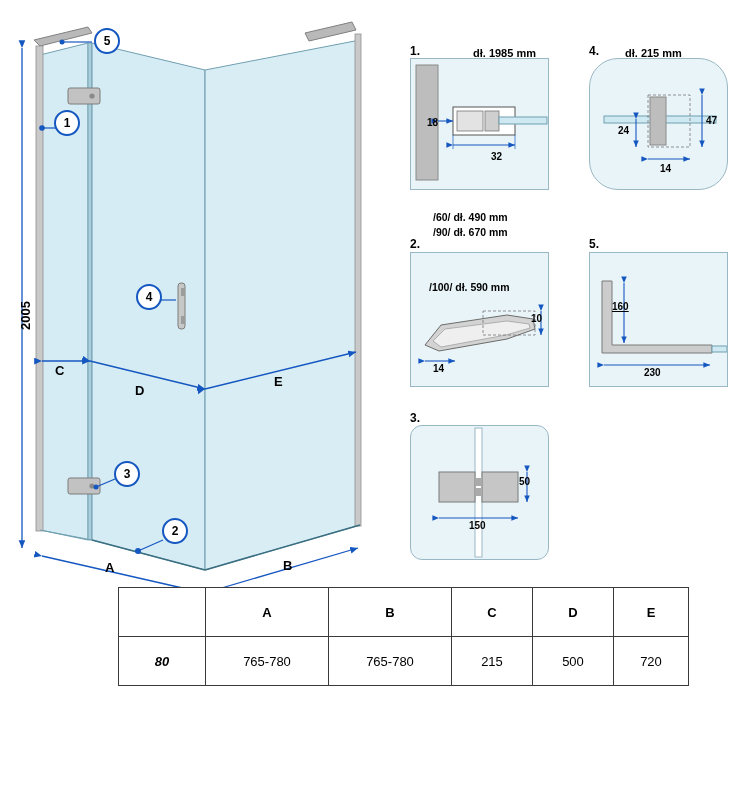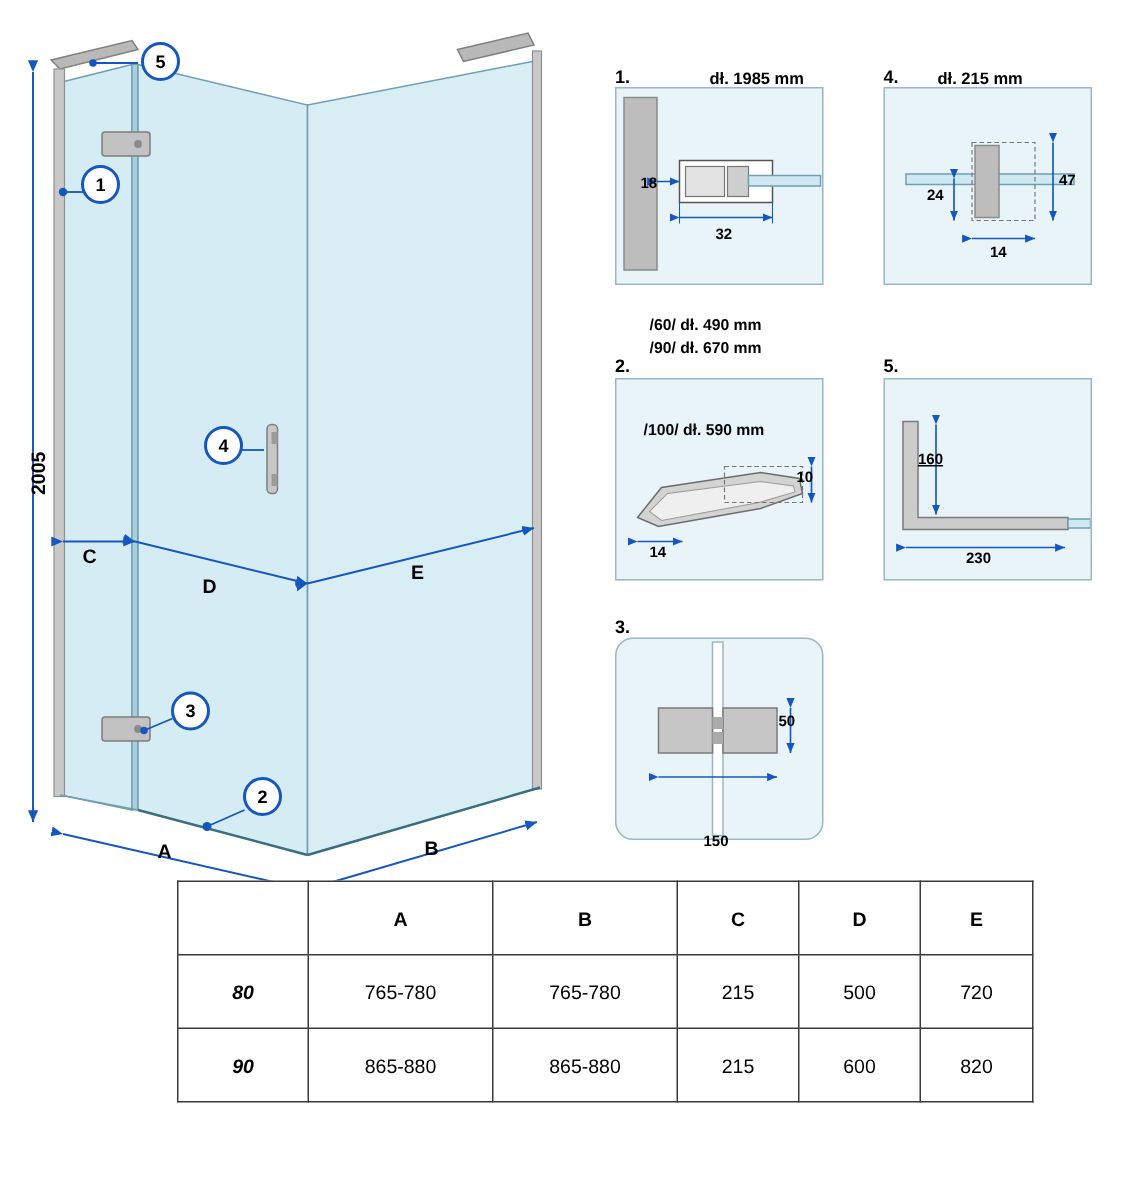--- a/index.html
+++ b/index.html
@@ -110,25 +110,25 @@
       <rect x="46" y="52" width="26" height="20" fill="#e3e3e3" stroke="#777" stroke-width="0.8"></rect>
       <rect x="74" y="52" width="14" height="20" fill="#cfcfcf" stroke="#777" stroke-width="0.8"></rect>
       <rect x="88" y="58" width="48" height="7" fill="#cfe9f2" stroke="#6f9fb0" stroke-width="1"></rect>
       <line x1="27" y1="62" x2="42" y2="62" stroke="#1557c0" stroke-width="1.1" marker-start="url(#m1)" marker-end="url(#m1)"></line>
       <line x1="42" y1="86" x2="104" y2="86" stroke="#1557c0" stroke-width="1.1" marker-start="url(#m1)" marker-end="url(#m1)"></line>
       <line x1="42" y1="76" x2="42" y2="90" stroke="#1557c0" stroke-width="0.7"></line>
       <line x1="104" y1="76" x2="104" y2="90" stroke="#1557c0" stroke-width="0.7"></line>
     </svg>
     <div class="dtxt" style="left:62px;top:-12px;">dł. 1985 mm</div>
     <div class="dtxt" style="left:16px;top:58px;font-size:10px;">18</div>
-    <div class="dtxt" style="left:66px;top:92px;font-size:10px;">32</div>
+    <div class="dtxt" style="left:80px;top:92px;font-size:10px;">32</div>
   </div>
 
   <div class="detail-num" style="left:589px;top:44px;">4.</div>
-  <div class="detail" style="left:589px;top:58px;width:137px;height:130px;">
+  <div class="detail" style="left:589px;top:58px;width:137px;height:130px;border-radius:29px;">
     <svg width="137" height="130">
       <rect x="14" y="57" width="112" height="7" fill="#cfe9f2" stroke="#6f9fb0" stroke-width="1"></rect>
       <rect x="60" y="38" width="16" height="48" fill="#bdbdbd" stroke="#8a8a8a" stroke-width="1"></rect>
       <rect x="58" y="36" width="42" height="52" fill="none" stroke="#777" stroke-width="0.8" stroke-dasharray="3,2"></rect>
       <line x1="46" y1="60" x2="46" y2="88" stroke="#1557c0" stroke-width="1.1" marker-start="url(#m1)" marker-end="url(#m1)"></line>
       <line x1="112" y1="36" x2="112" y2="88" stroke="#1557c0" stroke-width="1.1" marker-start="url(#m1)" marker-end="url(#m1)"></line>
       <line x1="58" y1="100" x2="100" y2="100" stroke="#1557c0" stroke-width="1.1" marker-start="url(#m1)" marker-end="url(#m1)"></line>
     </svg>
     <div class="dtxt" style="left:35px;top:-12px;">dł. 215 mm</div>
     <div class="dtxt" style="left:116px;top:56px;font-size:10px;">47</div>
@@ -169,21 +169,21 @@
     <svg width="137" height="133">
       <rect x="64" y="2" width="7" height="129" fill="#ffffff" stroke="#9ab8c4" stroke-width="1"></rect>
       <rect x="28" y="46" width="36" height="30" fill="#c6c6c6" stroke="#7a7a7a" stroke-width="1"></rect>
       <rect x="71" y="46" width="36" height="30" fill="#c6c6c6" stroke="#7a7a7a" stroke-width="1"></rect>
       <rect x="64" y="52" width="7" height="8" fill="#aaaaaa"></rect>
       <rect x="64" y="62" width="7" height="8" fill="#aaaaaa"></rect>
       <line x1="116" y1="46" x2="116" y2="76" stroke="#1557c0" stroke-width="1.1" marker-start="url(#m1)" marker-end="url(#m1)"></line>
       <line x1="28" y1="92" x2="107" y2="92" stroke="#1557c0" stroke-width="1.1" marker-start="url(#m1)" marker-end="url(#m1)"></line>
     </svg>
     <div class="dtxt" style="left:108px;top:50px;font-size:10px;">50</div>
-    <div class="dtxt" style="left:58px;top:94px;font-size:10px;margin-top:36px;">150</div>
+    <div class="dtxt" style="left:58px;top:94px;font-size:10px;">150</div>
   </div>
 
   <table class="spec">
     <thead>
       <tr>
         <th style="width:84px;"></th>
         <th style="width:120px;">A</th>
         <th style="width:120px;">B</th>
         <th style="width:78px;">C</th>
         <th style="width:78px;">D</th>
@@ -192,24 +192,16 @@
     </thead>
     <tbody>
       <tr>
         <td class="rowhdr">80</td>
         <td>765-780</td>
         <td>765-780</td>
         <td>215</td>
         <td>500</td>
         <td>720</td>
       </tr>
-      <tr>
-        <td class="rowhdr">90</td>
-        <td>865-880</td>
-        <td>865-880</td>
-        <td>215</td>
-        <td>600</td>
-        <td>820</td>
-      </tr>
     </tbody>
   </table>
 
 </div>
 
 </body></html>

